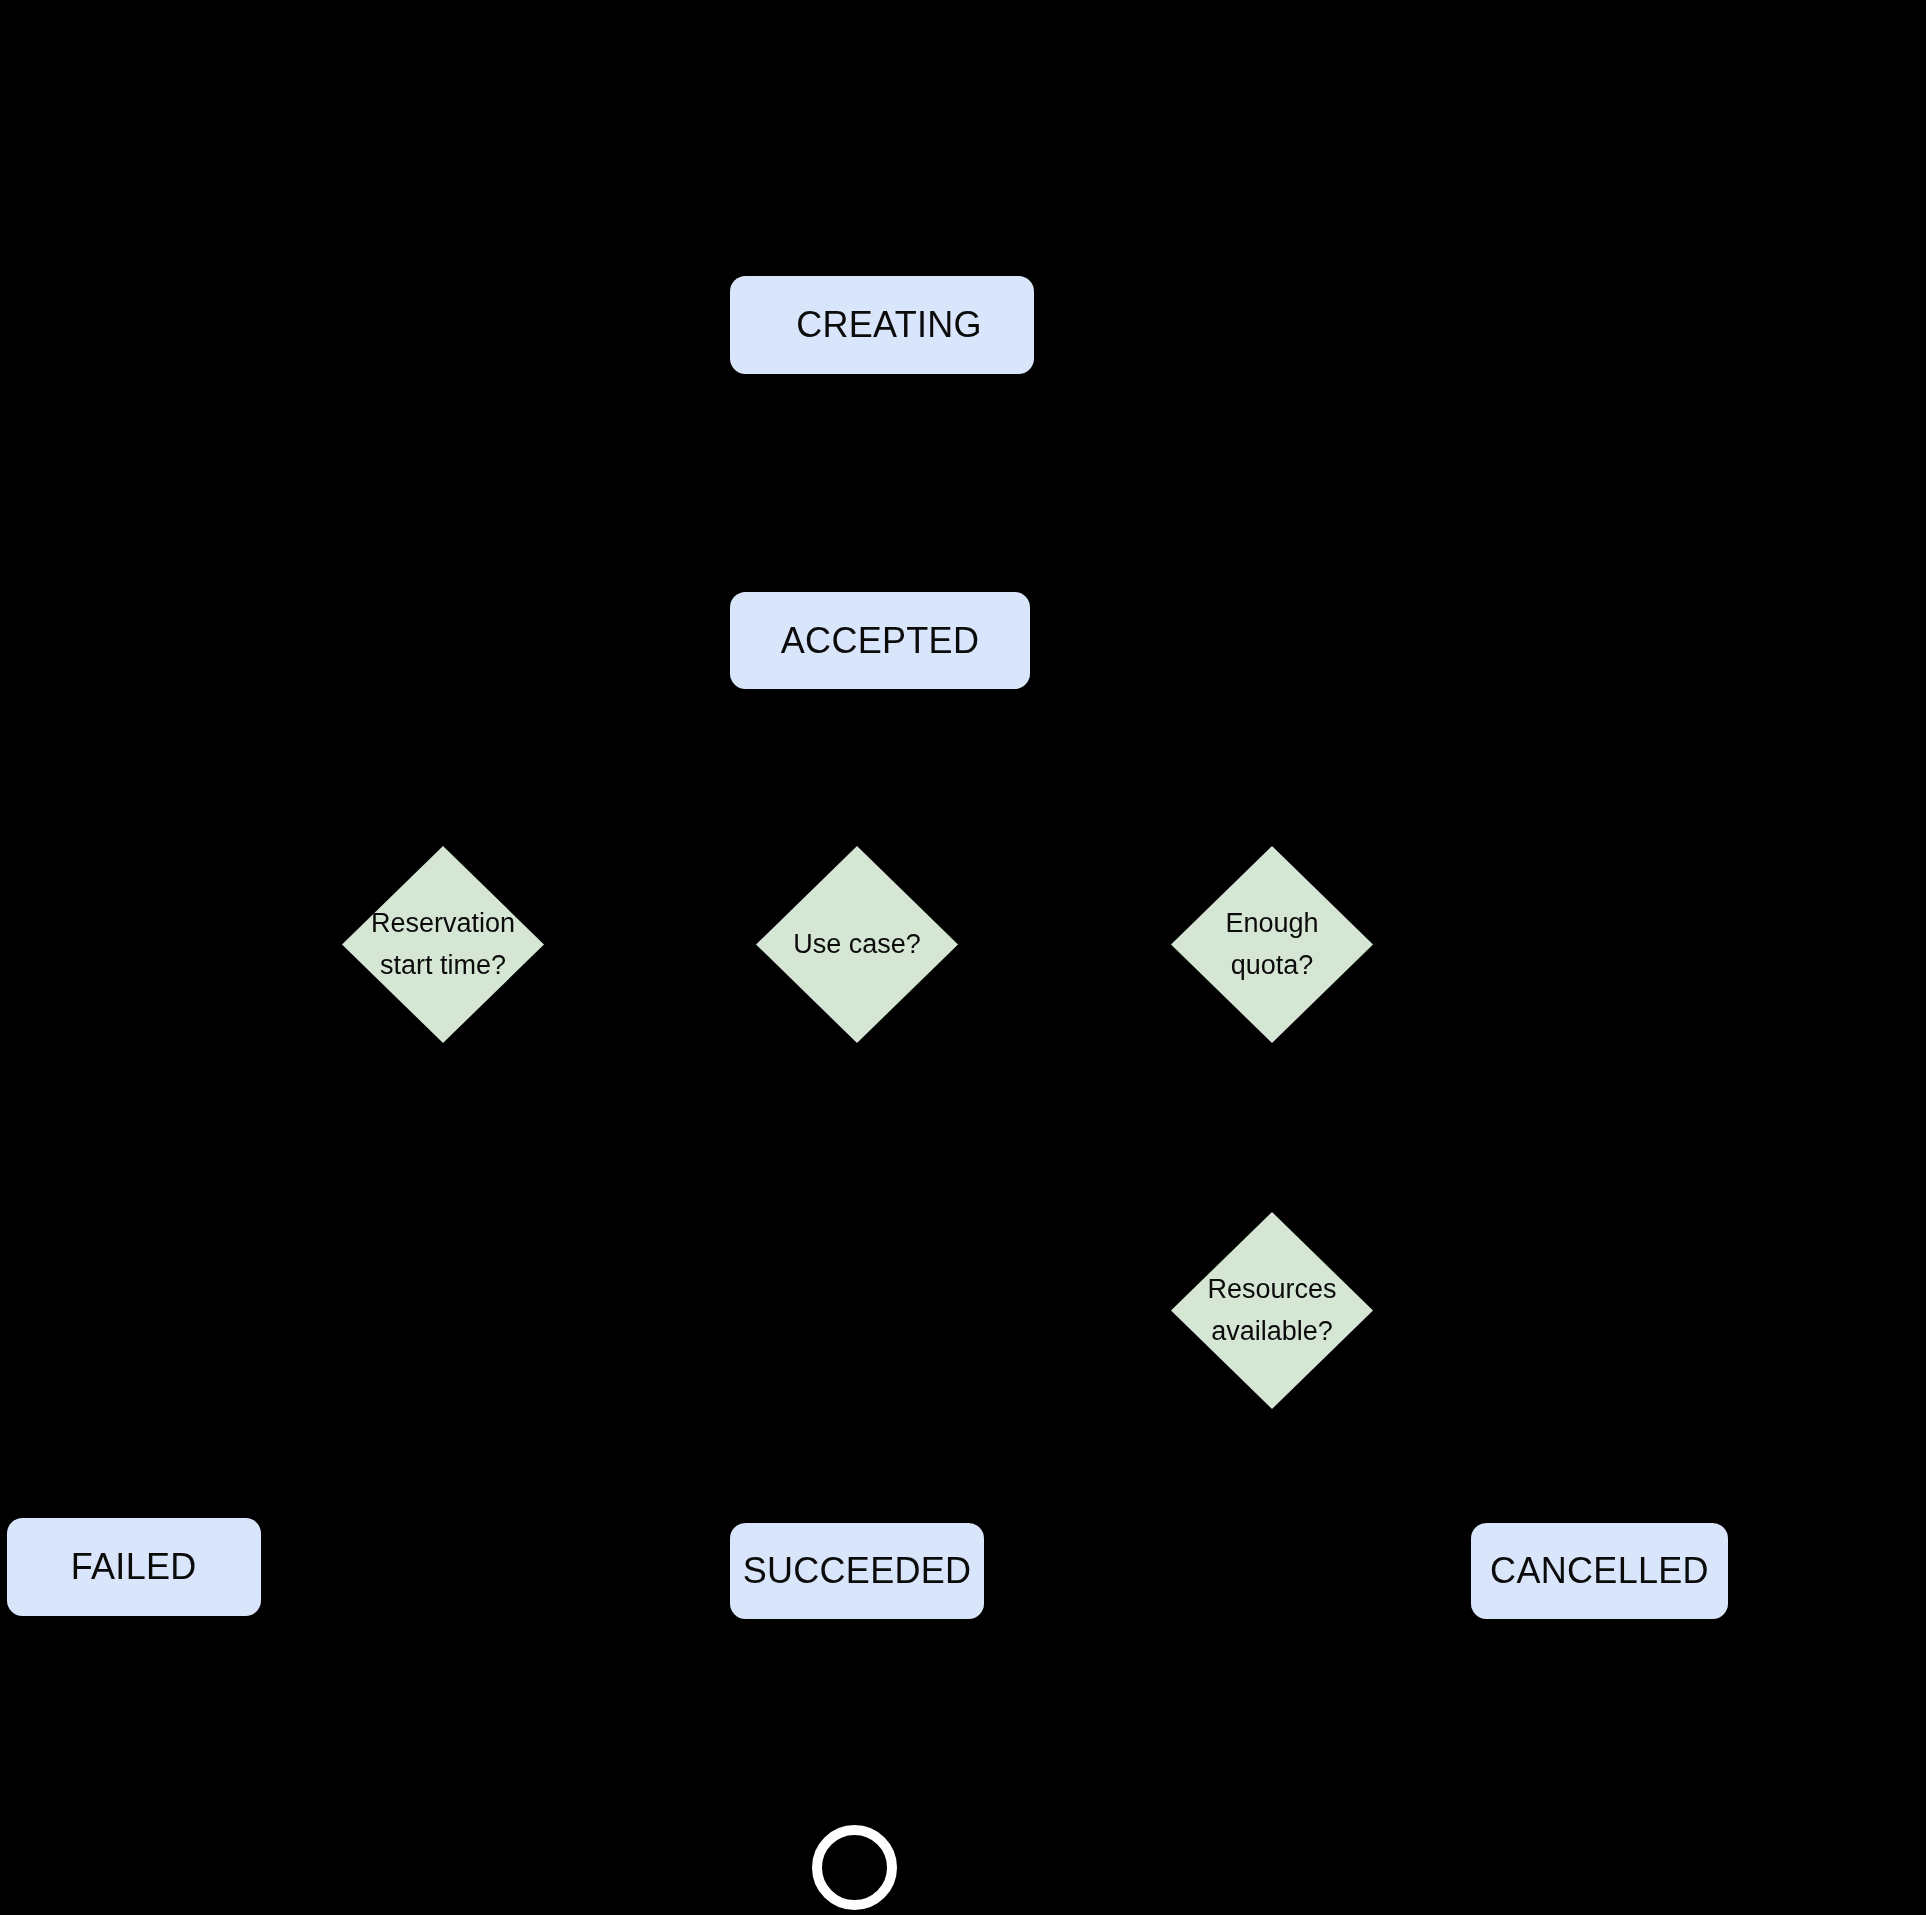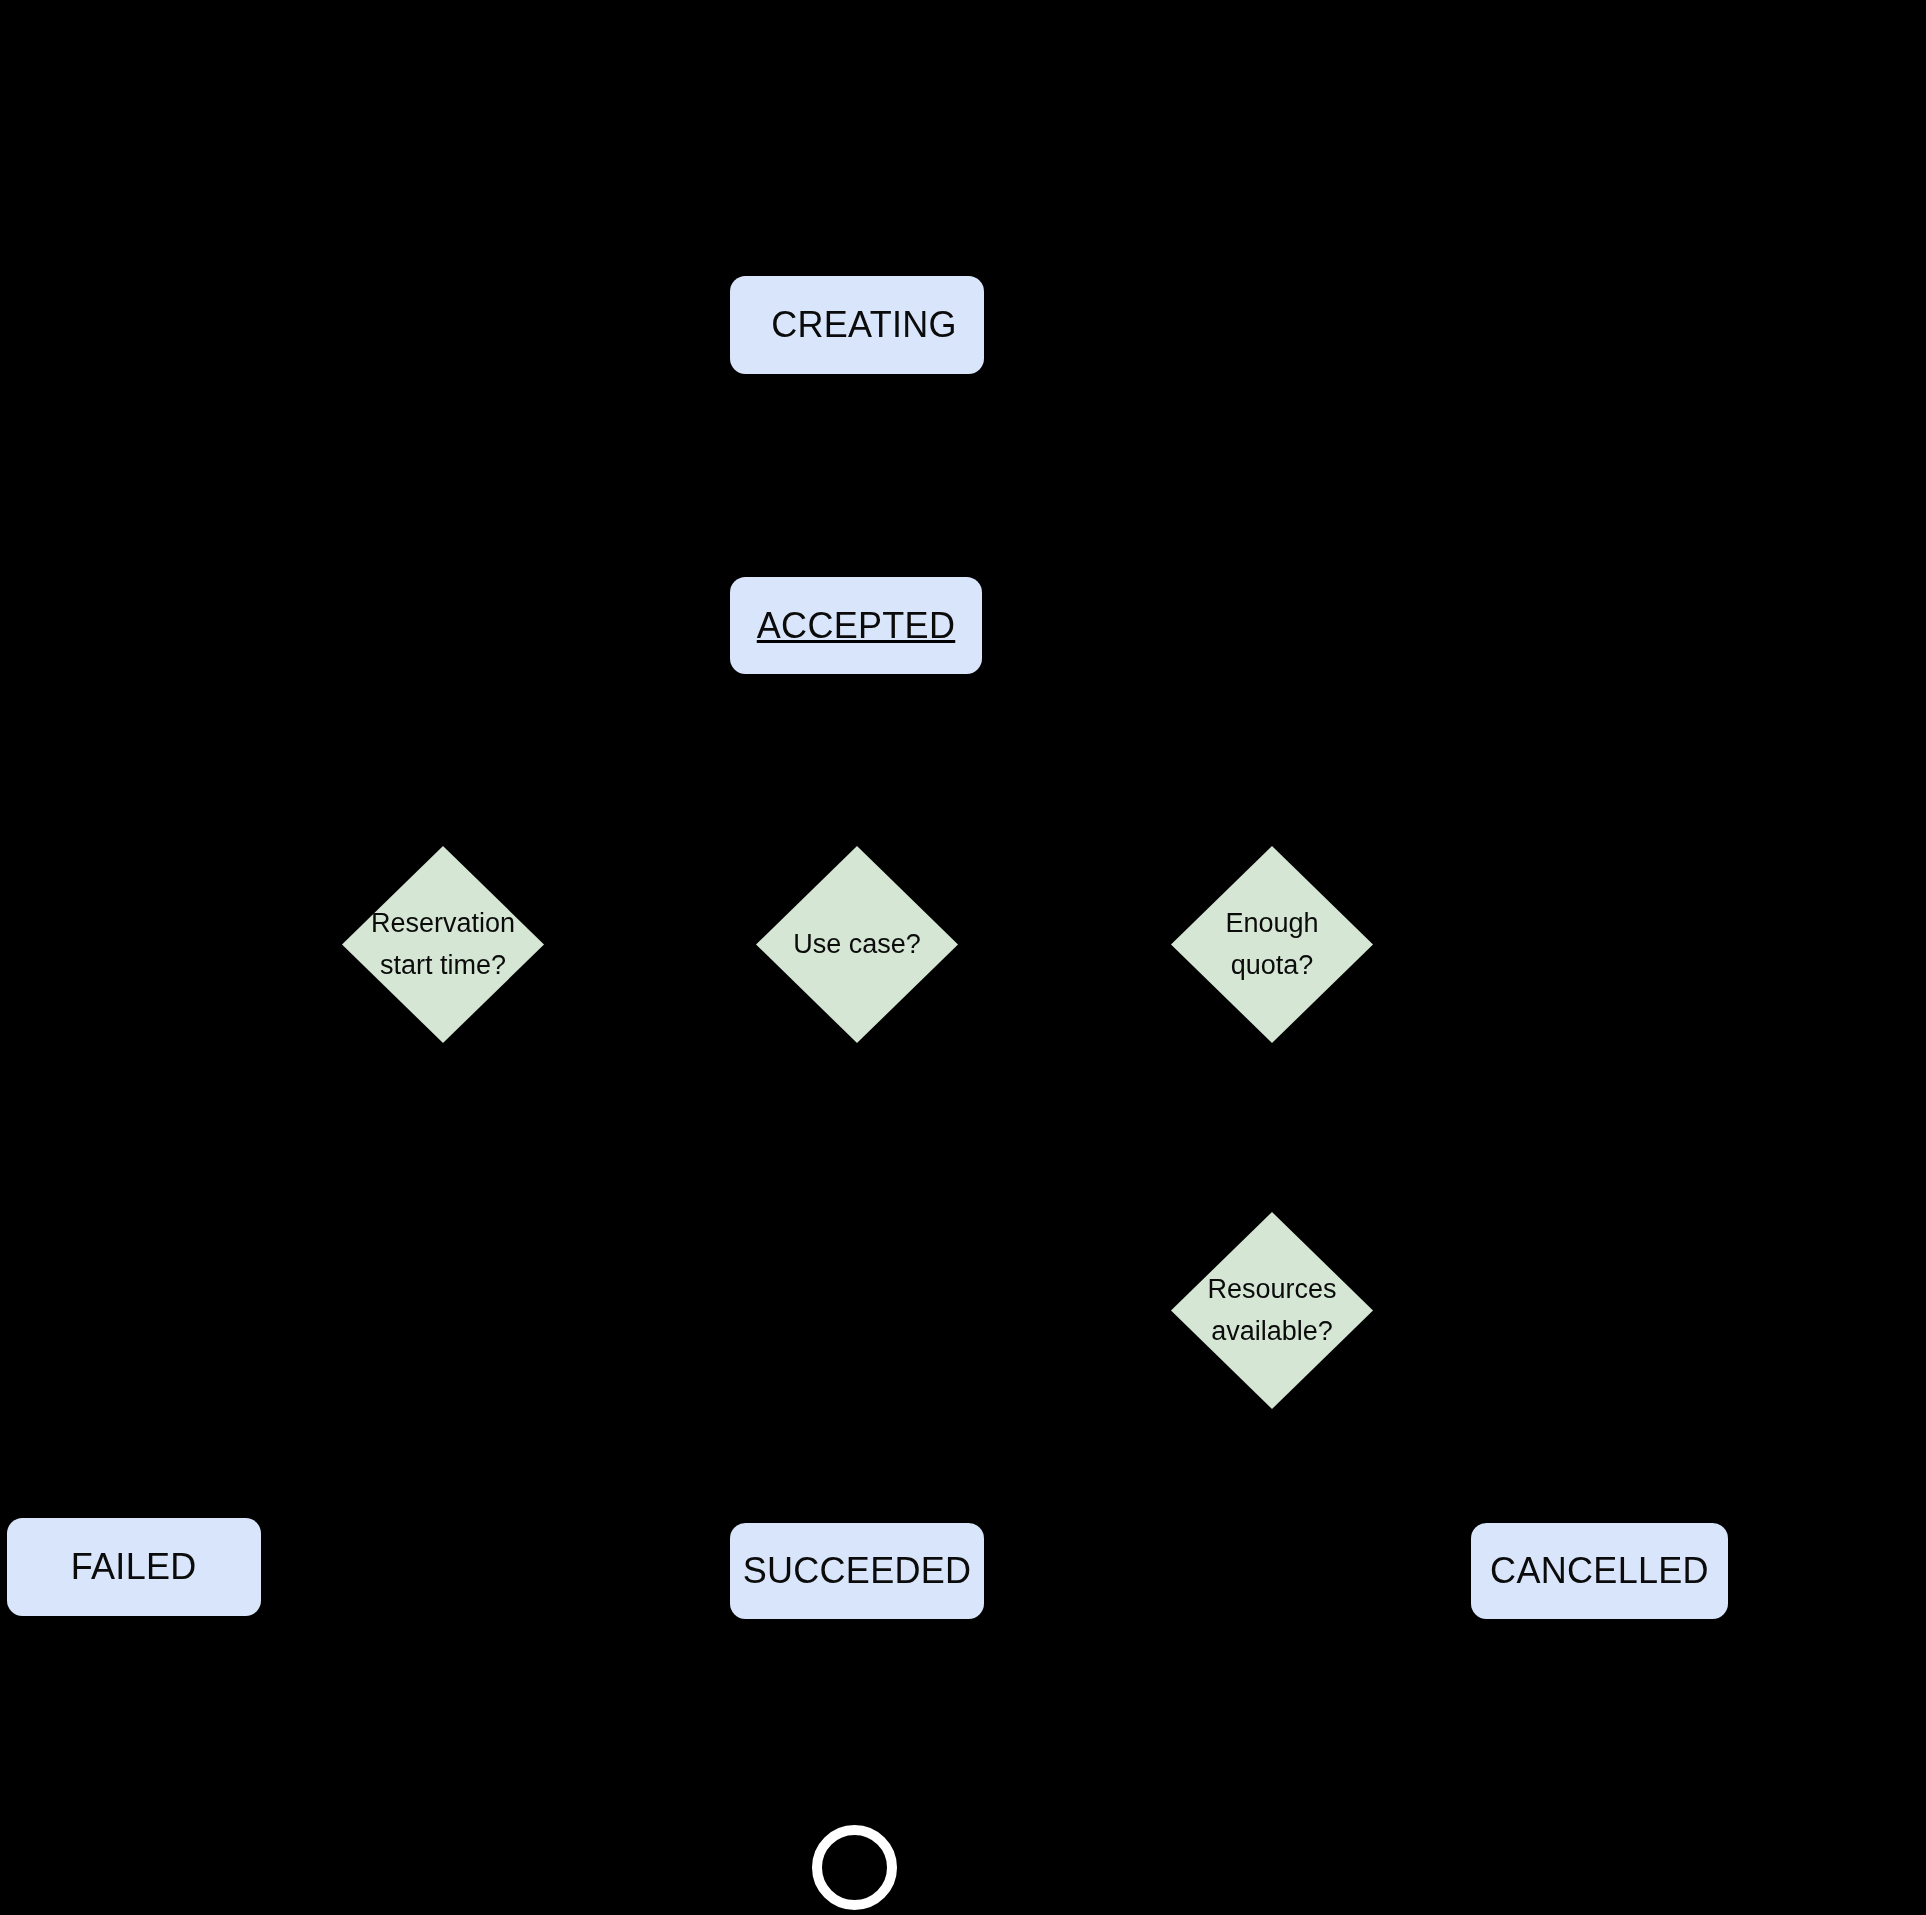--- a/index.html
+++ b/index.html
@@ -99,25 +99,25 @@
   <div class="connector" style="left:856px; top:1043px; width:3.1px; height:480px;"></div>
   <div class="connector" style="left:1270px; top:1043px; width:3.1px; height:169px;"></div>
   <div class="connector" style="left:1270px; top:1508px; width:3.1px; height:15.5px;"></div>
   <div class="connector" style="left:1270px; top:1487px; width:312px; height:3.1px;"></div>
   <div class="connector" style="left:1579px; top:1487px; width:3.1px; height:36px;"></div>
   <div class="connector" style="left:132px; top:1616px; width:3.1px; height:250px;"></div>
   <div class="connector" style="left:856px; top:1619px; width:3.1px; height:207px;"></div>
   <div class="connector" style="left:1579px; top:1619px; width:3.1px; height:248px;"></div>
   <div class="connector" style="left:132px; top:1867px; width:1450px; height:3.1px;"></div>
 
-  <div class="state-box" style="left:730px; top:276px; width:254px; height:98px;padding-left:14px;">
+  <div class="state-box" style="left:730px; top:276px; width:304px; height:98px;padding-left:14px;">
     <span class="state-label">CREATING</span>
   </div>
 
-  <div class="state-box" style="left:730px; top:577px; width:252px; height:97px;text-decoration:underline;">
+  <div class="state-box" style="left:730px; top:592px; width:300px; height:97px;">
     <span class="state-label">ACCEPTED</span>
   </div>
 
   <div class="state-box" style="left:730px; top:1523px; width:254px; height:96px;">
     <span class="state-label">SUCCEEDED</span>
   </div>
 
   <div class="state-box" style="left:6.7px; top:1518px; width:254px; height:98px;">
     <span class="state-label">FAILED</span>
   </div>

